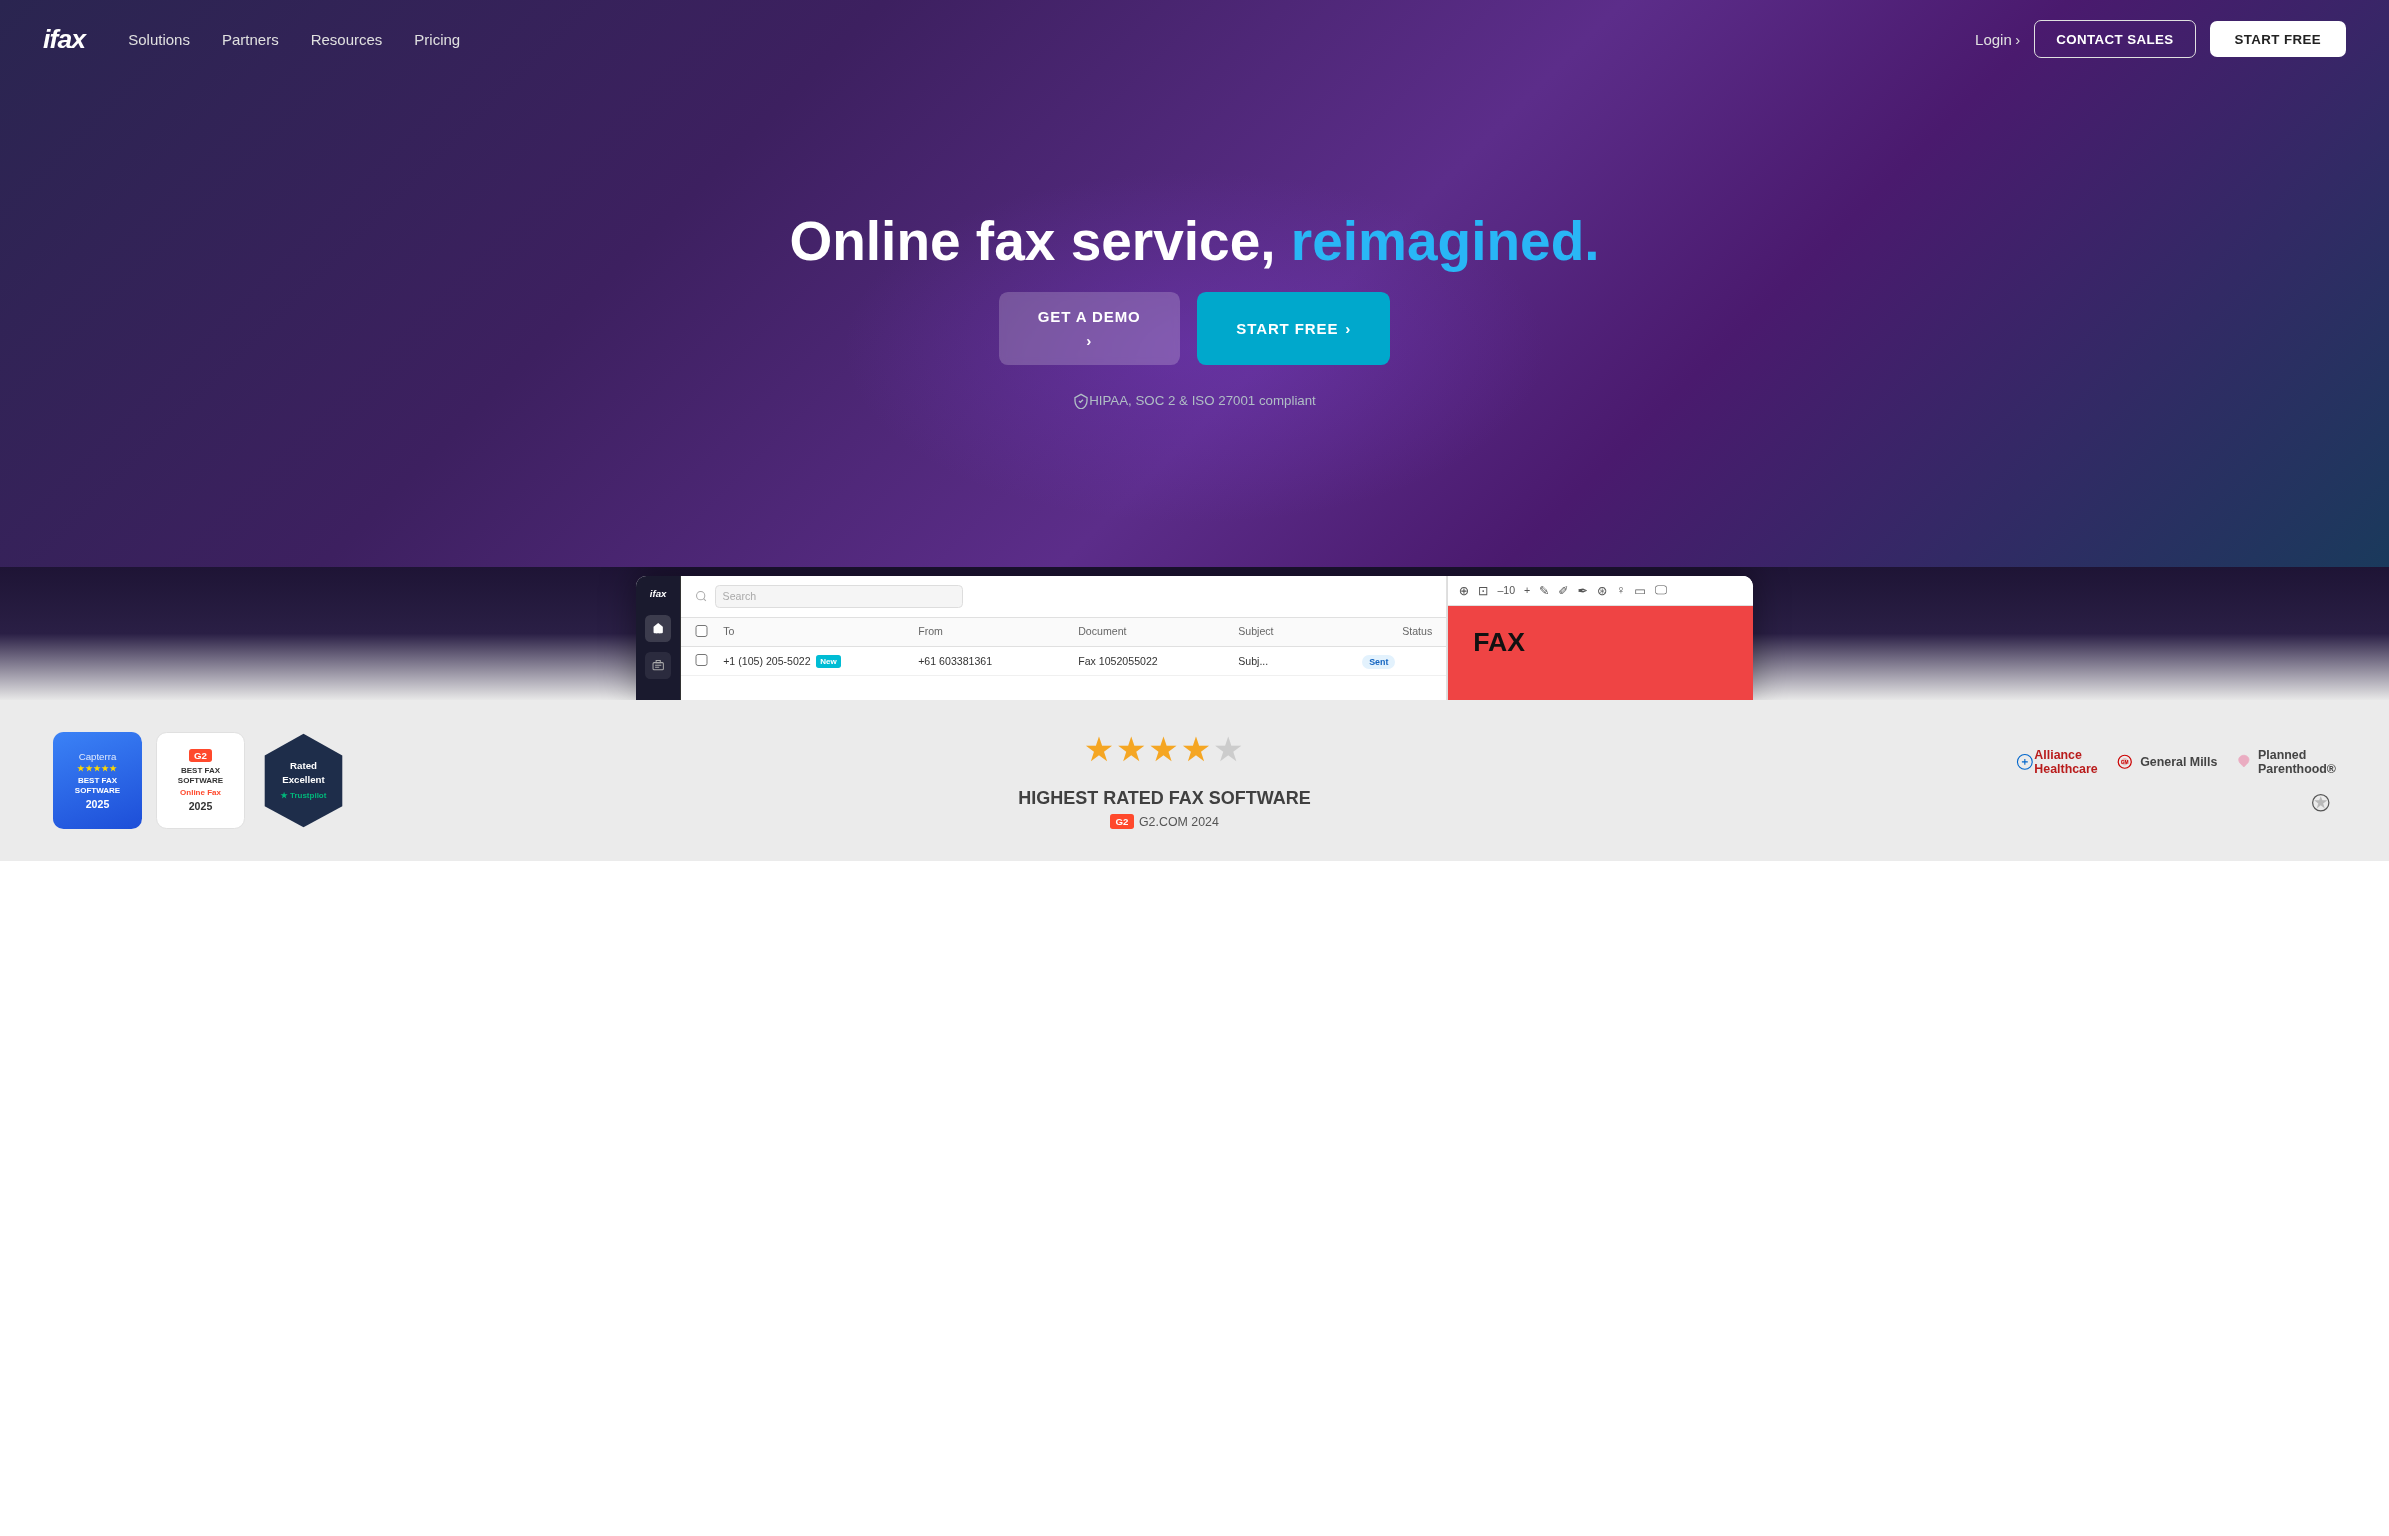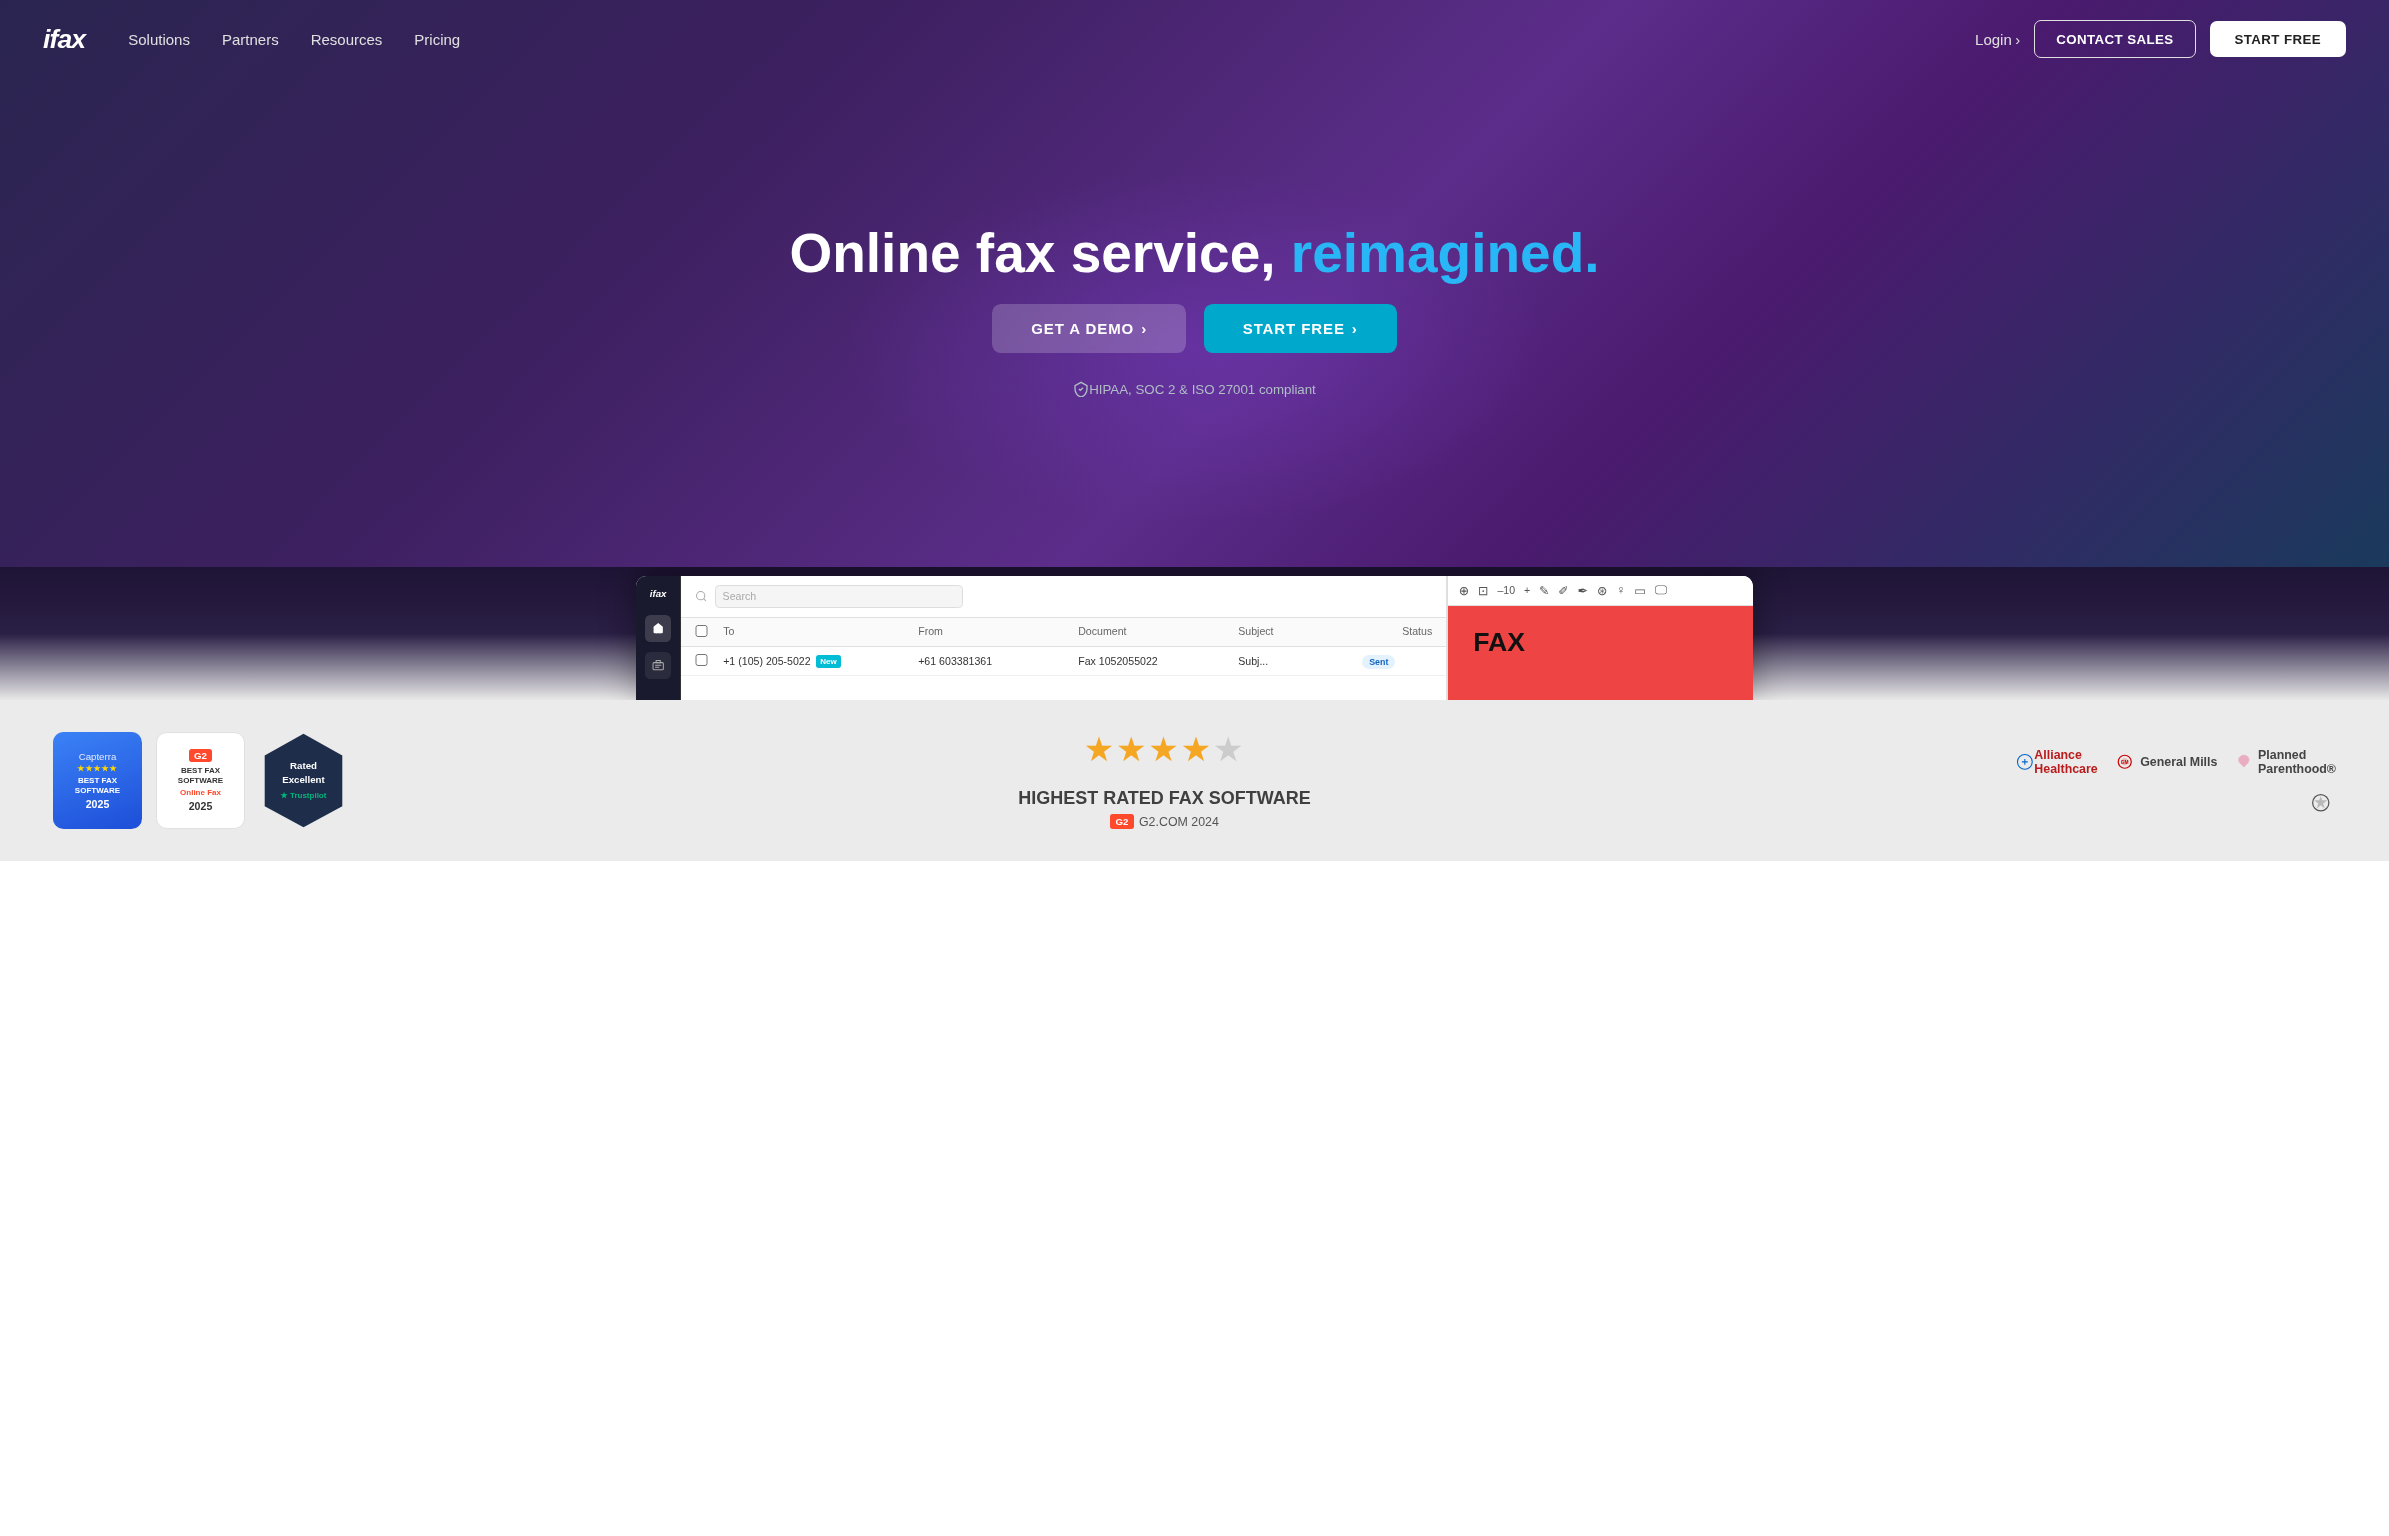--- a/index.html
+++ b/index.html
@@ -29,30 +29,30 @@
 </nav>
 
 <section style="position:relative;min-height:567px;background:linear-gradient(135deg,#2a2550 0%,#3d2060 30%,#5c2d8a 55%,#4a1a6e 70%,#1a3a5c 100%);display:flex;flex-direction:column;align-items:center;justify-content:center;padding:106px 17.7px 53px;text-align:center;overflow:hidden;">
 
   <div style="position:absolute;top:30%;left:50%;transform:translateX(-50%);width:709px;height:355px;background:radial-gradient(ellipse,rgba(120,60,200,0.4) 0%,transparent 70%);pointer-events:none;"></div>
 
   <h1 style="font-size:55px;font-weight:800;color:#fff;line-height:1.1;margin-bottom:21px;position:relative;z-index:2;">
     <span>Online fax service, </span><span style="color:#29b6f6;">reimagined.</span>
   </h1>
   <div style="display:flex;gap:17.7px;margin-bottom:28px;position:relative;z-index:2;">
-    <button style="background:rgba(255,255,255,0.2);color:#fff;font-size:15px;font-weight:700;padding:16px 39px;border-radius:8.9px;cursor:pointer;border:none;letter-spacing:0.9px;display:flex;align-items:center;gap:7px;backdrop-filter:blur(3.5px);">
+    <button style="background:rgba(255,255,255,0.2);color:#fff;font-size:15px;font-weight:700;padding:16px 39px;border-radius:8.9px;cursor:pointer;border:none;letter-spacing:0.9px;display:flex;align-items:center;gap:7px;backdrop-filter:blur(3.5px);flex-direction:column;">
       <span>GET A DEMO</span>
       <span> ›</span>
     </button>
     <button style="background:#00a8cc;color:#fff;font-size:15px;font-weight:700;padding:16px 39px;border-radius:8.9px;cursor:pointer;border:none;letter-spacing:0.9px;display:flex;align-items:center;gap:7px;">
       <span>START FREE</span>
       <span> ›</span>
     </button>
   </div>
-  <div style="display:flex;align-items:center;color:#b0bec5;font-size:13.3px;position:relative;z-index:2;">
+  <div style="display:flex;align-items:flex-start;color:#b0bec5;font-size:13.3px;position:relative;z-index:2;">
     <svg width="16" height="16" viewBox="0 0 24 24" fill="none" stroke="#b0bec5" stroke-width="2">
       <path d="M12 2L3 7v5c0 5.5 3.8 10.7 9 12 5.2-1.3 9-6.5 9-12V7z"></path>
       <polyline points="9,12 11,14 15,10"></polyline>
     </svg>
     <span>HIPAA, SOC 2 &amp; ISO 27001 compliant</span>
   </div>
 </section>
 
 <div style="background:linear-gradient(to bottom,#1e1435 0%,#2a1f45 50%,#e8e8e8 100%);padding:8.9px 53px 0;">
   <div style="max-width:1117px;margin:0 auto;background:#fff;border-radius:10.6px 10.6px 0 0;overflow:hidden;display:flex;height:124px;box-shadow:0 -7px 35px rgba(0,0,0,0.4);">

